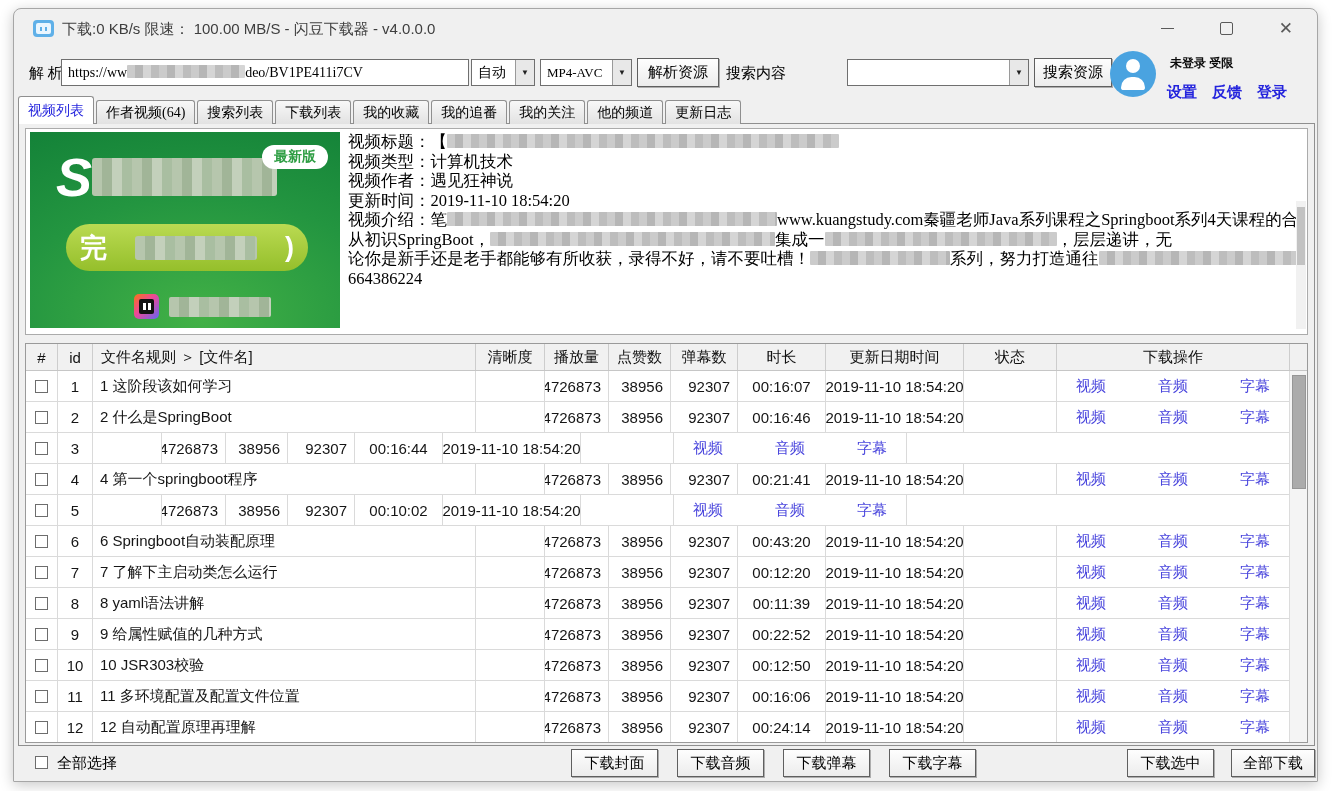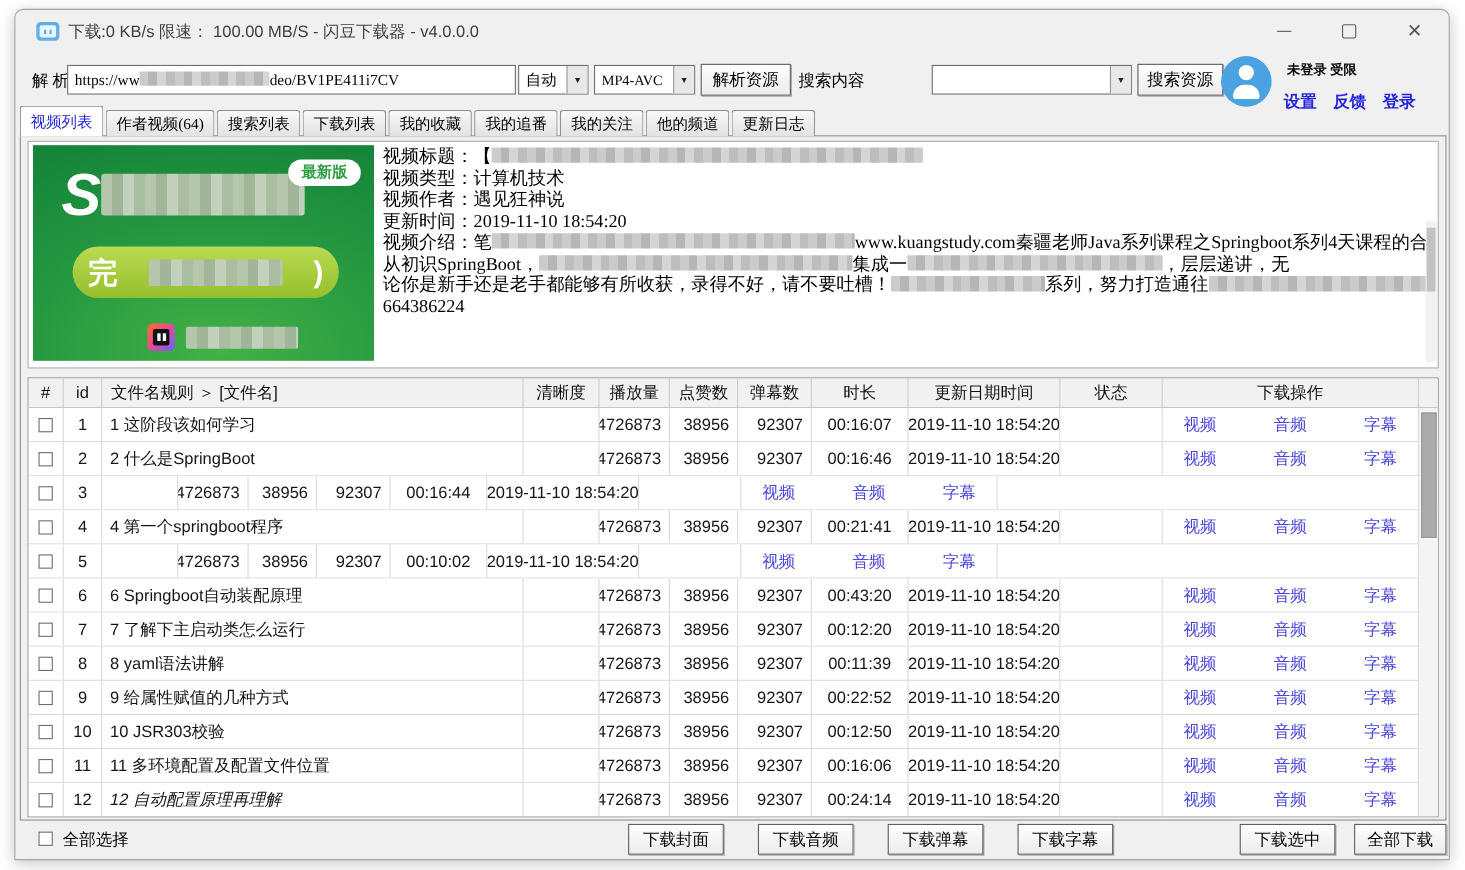--- a/index.html
+++ b/index.html
@@ -114,21 +114,21 @@
   .td.right { justify-content:flex-end; padding-right:7px; }
   .cb { width:13px; height:13px; border:1px solid #6d6d6d; background:#fff; box-sizing:border-box; }
   .oplink { color:var(--link-blue,#4a46dd); margin:0 26px; cursor:pointer; }
   .vsb { position:absolute; right:0; top:27px; bottom:0; width:17px; background:#f4f4f4; border-left:1px solid #dcdcdc; }
   .vsb-thumb { position:absolute; left:2px; top:4px; width:12px; height:112px; background:#ababab; border:1px solid #969696; }
 
   
   .footer { position:absolute; left:4px; top:738px; width:1297px; height:34px; }
   .footer .cb { position:absolute; left:17px; top:9px; }
   .select-all-label { position:absolute; left:39px; top:7px; font-size:15px; color:#000; }
-  .fbtns { position:absolute; left:553px; top:2px; display:flex; gap:31px; }
+  .fbtns { position:absolute; left:553px; top:2px; display:flex; gap:19px; }
   .fbtns-right { position:absolute; right:0px; top:2px; display:flex; gap:17px; }
   .btn.flow { position:static; width:87px; height:28px; }
 </style>
 </head>
 <body>
 
 <div class="window">
 
   <div class="titlebar">
     <span class="appicon"></span>
@@ -432,21 +432,21 @@
               <span class="oplink">视频</span>
               <span class="oplink">音频</span>
               <span class="oplink">字幕</span>
             </div>
           </div>
           <div class="tr">
             <div class="td" style="width: 32px;">
               <span class="cb"></span>
             </div>
             <div class="td" style="width: 35px;">12</div>
-            <div class="td left" style="width: 383px; font-style: italic;">12 自动配置原理再理解</div>
+            <div class="td left" style="width: 383px;">12 自动配置原理再理解</div>
             <div class="td" style="width: 69px;"></div>
             <div class="td right" style="width: 64px;">4726873</div>
             <div class="td right" style="width: 62px;">38956</div>
             <div class="td right" style="width: 67px;">92307</div>
             <div class="td" style="width: 88px;">00:24:14</div>
             <div class="td" style="width: 138px;">2019-11-10 18:54:20</div>
             <div class="td" style="width: 93px;"></div>
             <div class="td" style="width: 233px;">
               <span class="oplink">视频</span>
               <span class="oplink">音频</span>

